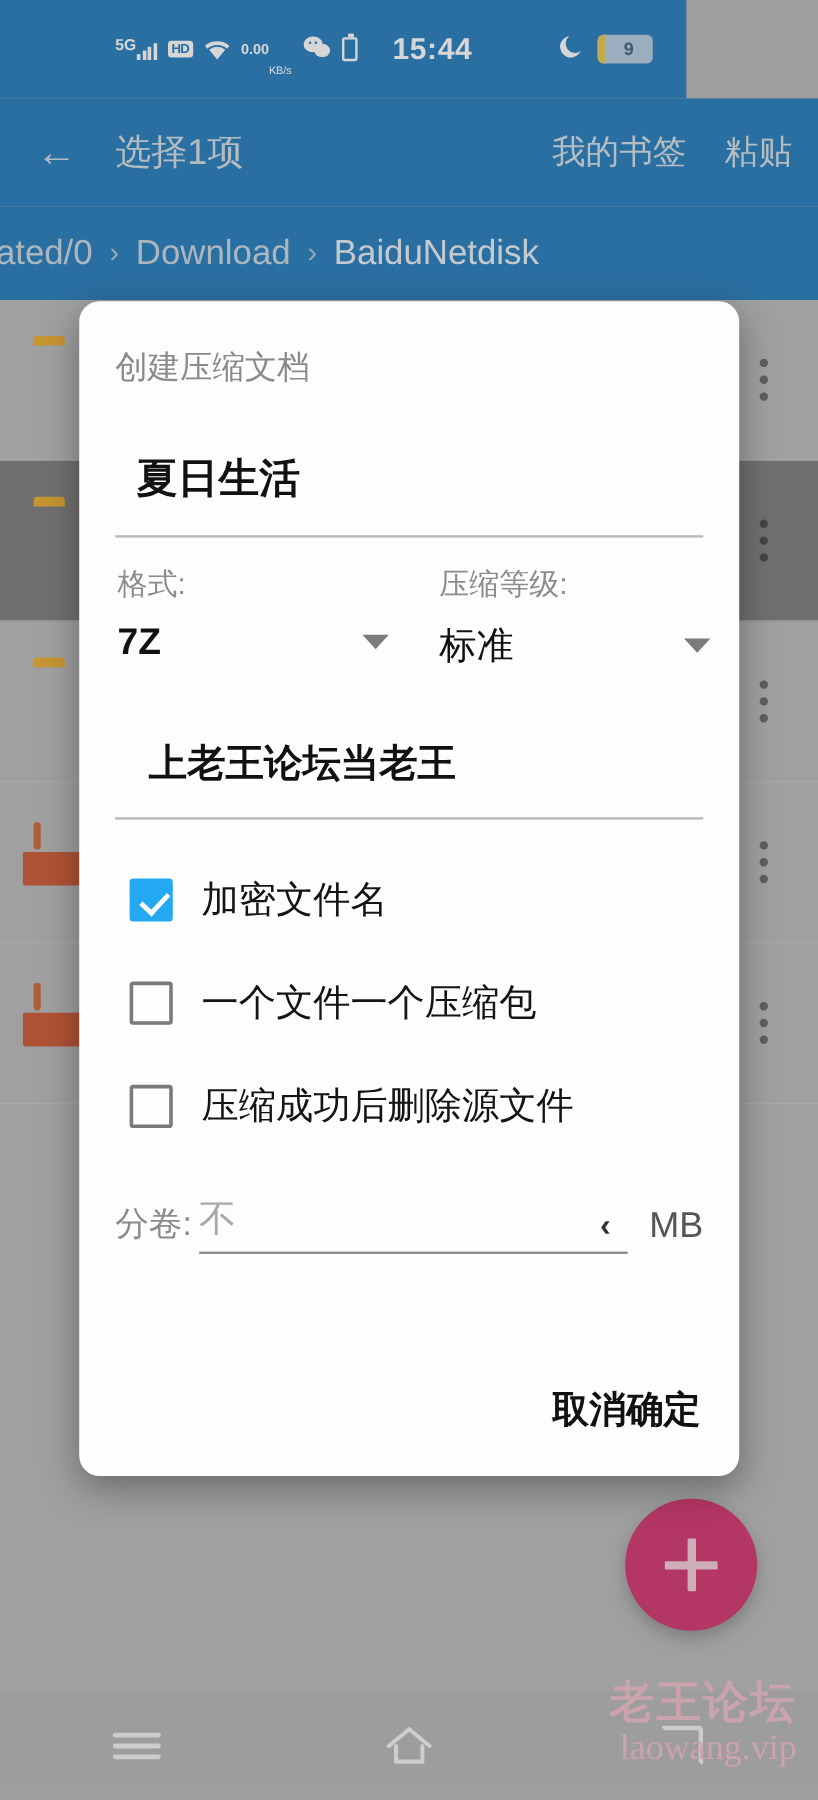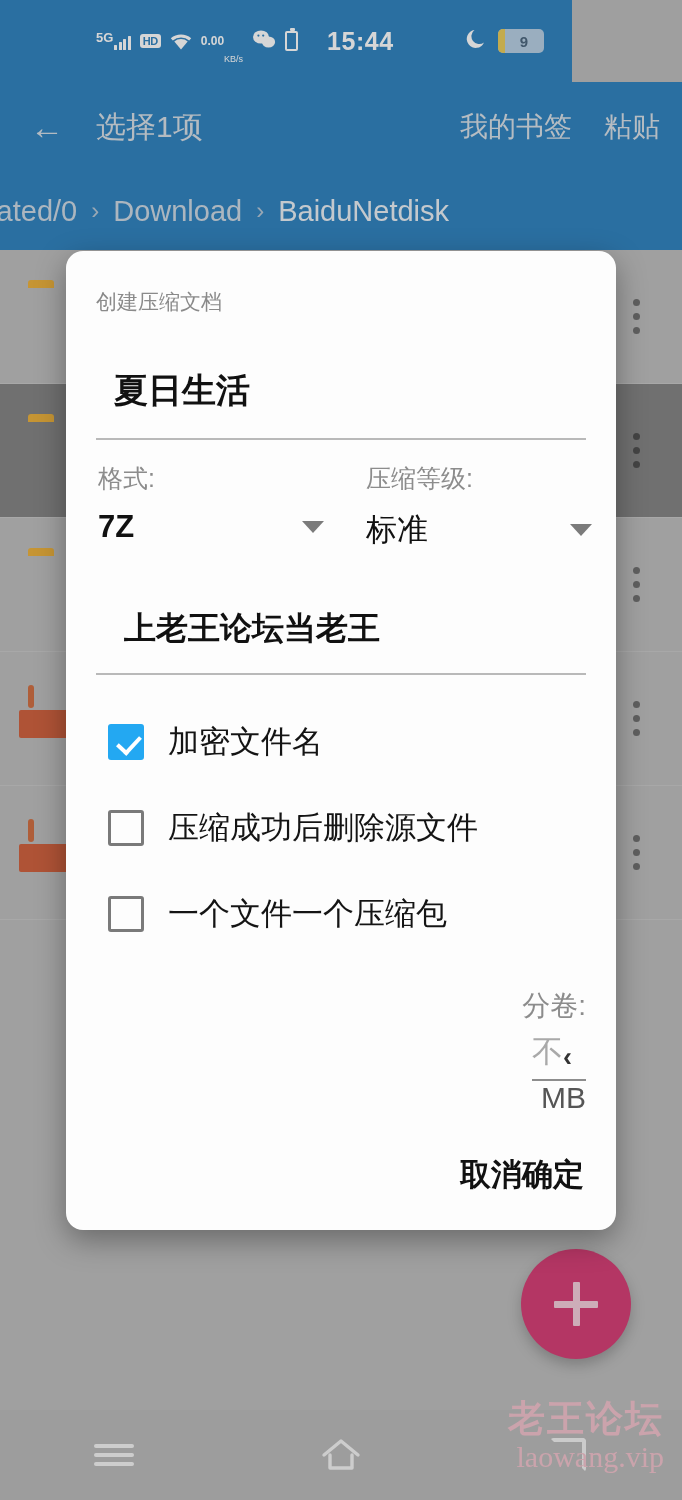--- a/index.html
+++ b/index.html
@@ -213,21 +213,21 @@
   }
   #dialog {
     position: absolute; left: 66px; top: 251px;
     width: 550px; height: 979px;
     background: #fdfdfd;
     border-radius: 17px;
     box-shadow: 0 10px 30px rgba(0,0,0,0.35);
     overflow: hidden;
   }
   .dlg-title {
-    font-size: 21px; color: #8a8a8a;
+    font-size: 27px; color: #8a8a8a;
     margin: 37px 0 12px 30px;
   }
   .dlg-field-name {
     font-size: 34px; color: #111; font-weight: bold;
     margin: 52px 0 0 48px;
   }
   .dlg-rule {
     height: 2px; background: #b9b9b9;
     margin: 24px 30px 0 30px;
   }
@@ -273,21 +273,20 @@
     content:""; position:absolute; left:11px; top:4px;
     width: 10px; height: 19px;
     border: solid #ffffff; border-width: 0 4px 4px 0;
     transform: rotate(43deg);
   }
   .chk-label { font-size: 31px; color: #141414; margin-left: 24px; white-space: nowrap; }
 
   .vol-row {
     display: flex; align-items: flex-end;
     margin: 52px 30px 0 30px;
-    flex-direction: column;
   }
   .vol-label { font-size: 28px; color: #8c8c8c; padding-bottom: 6px; }
   .vol-input {
     flex: 1; margin-left: 6px;
     border-bottom: 2px solid #8d8d8d;
     display: flex; align-items: flex-end; padding-bottom: 6px;
   }
   .vol-ph { font-size: 31px; color: #a9a9a9; }
   .vol-chev {
     margin-left: auto; margin-right: 14px;
@@ -503,26 +502,26 @@
     <div class="dlg-field-pass">上老王论坛当老王</div>
     <div class="dlg-rule2"></div>
 
     <div class="chk-row first">
       <span class="chk-box checked"></span>
       <span class="chk-label">加密文件名</span>
     </div>
 
     <div class="chk-row">
       <span class="chk-box"></span>
-      <span class="chk-label">压缩成功后删除源文件</span>
+      <span class="chk-label">一个文件一个压缩包</span>
     </div>
 
     <div class="chk-row">
       <span class="chk-box"></span>
-      <span class="chk-label">一个文件一个压缩包</span>
+      <span class="chk-label">压缩成功后删除源文件</span>
     </div>
 
     <div class="vol-row">
       <span class="vol-label">分卷:</span>
       <span class="vol-input">
         <span class="vol-ph">不</span>
         <span class="vol-chev">‹</span>
       </span>
       <span class="vol-unit">MB</span>
     </div>

